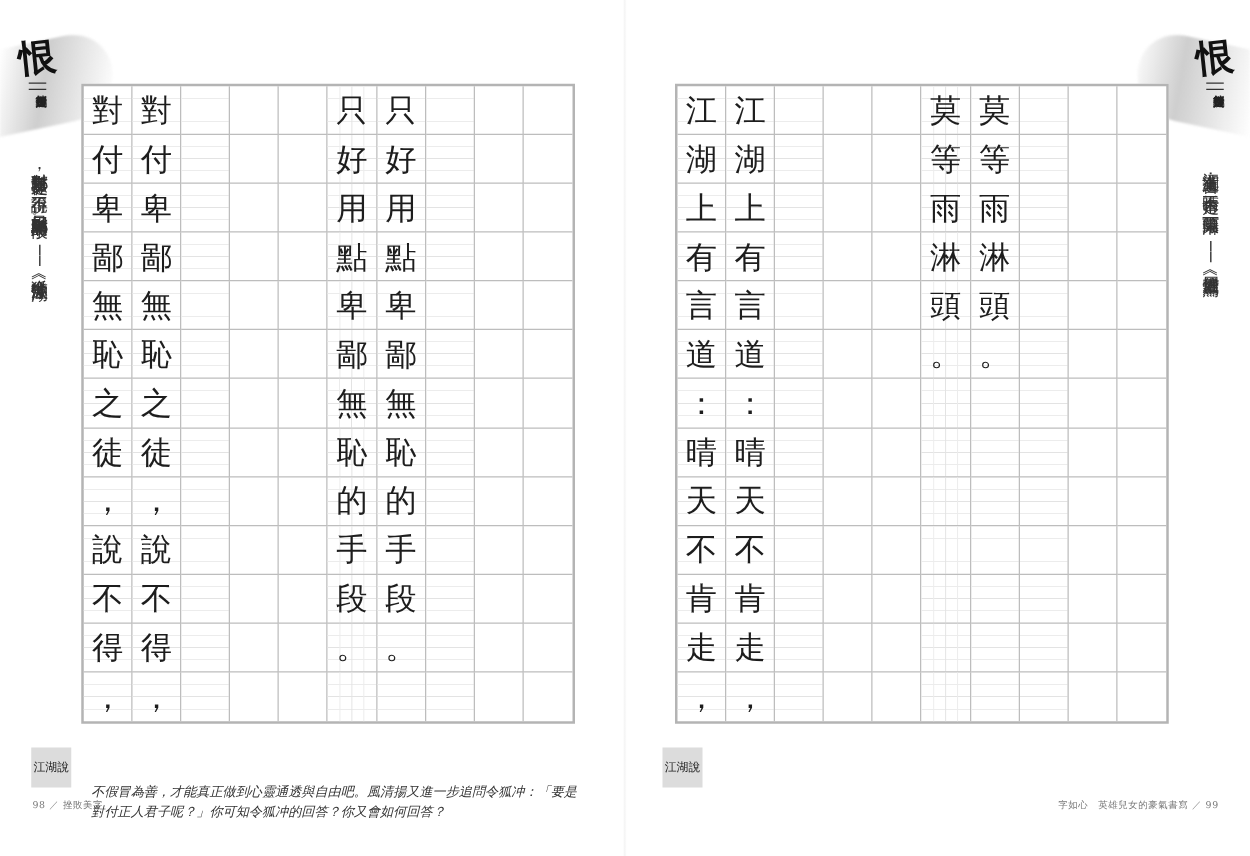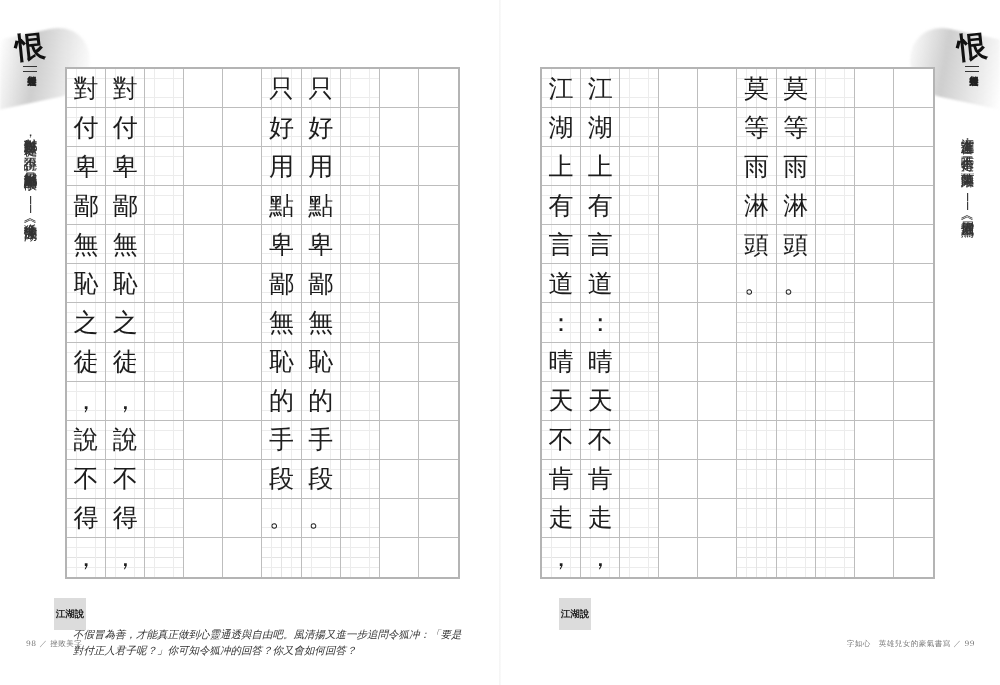--- a/index.html
+++ b/index.html
@@ -22,21 +22,21 @@
   .grid { position:absolute; top:67px; width:395px; height:512px; border:2px solid #b4b4b4; box-sizing:border-box; display:grid; grid-template-columns:repeat(10, 1fr); grid-template-rows:repeat(13, 1fr); background:#fff; }
   .left .grid { left:65px; }
   .right .grid { left:40px; }
   .cell { border-right:1px solid #bdbdbd; border-bottom:1px solid #bdbdbd; position:relative; display:flex; align-items:center; justify-content:center; font-family:"DejaVu Serif", serif; font-size:25px; color:#1d1d1d; overflow:hidden; }
   .cell.sub { background-image:
       linear-gradient(to right, transparent 24%, #ececec 24%, #ececec 26%, transparent 26%, transparent 49%, #e3e3e3 49%, #e3e3e3 51%, transparent 51%, transparent 74%, #ececec 74%, #ececec 76%, transparent 76%),
       linear-gradient(to bottom, transparent 24%, #ececec 24%, #ececec 26%, transparent 26%, transparent 49%, #e3e3e3 49%, #e3e3e3 51%, transparent 51%, transparent 74%, #ececec 74%, #ececec 76%, transparent 76%); }
   .cell.c10 { border-right:none; }
   .cell.r13 { border-bottom:none; }
   .cell span { position:relative; z-index:1; }
-  .saybox { position:absolute; top:598px; width:32px; height:32px; background:#dcdcdc; font-size:9.5px; font-weight:bold; display:flex; align-items:center; justify-content:center; color:#222; font-family:"DejaVu Sans", sans-serif;margin-left:29px; }
+  .saybox { position:absolute; top:598px; width:32px; height:32px; background:#dcdcdc; font-size:9.5px; font-weight:normal; display:flex; align-items:center; justify-content:center; color:#222; font-family:"DejaVu Sans", sans-serif; }
   .left .saybox { left:25px; }
   .right .saybox { left:30px; }
   .saytext { position:absolute; top:626px; width:390px; font-size:10.5px; line-height:16px; color:#333;font-style:italic; }
   .left .saytext { left:73px; }
   .right .saytext { left:76px; }
   .folio { position:absolute; top:639px; font-size:7.5px; color:#777; letter-spacing:0.5px; }
   .left .folio { left:26px; }
   .right .folio { right:25px; }
   .gutter { position:absolute; left:499px; top:0; width:2px; height:685px; background:linear-gradient(to right,#f4f4f4,#fafafa); }
 </style>

